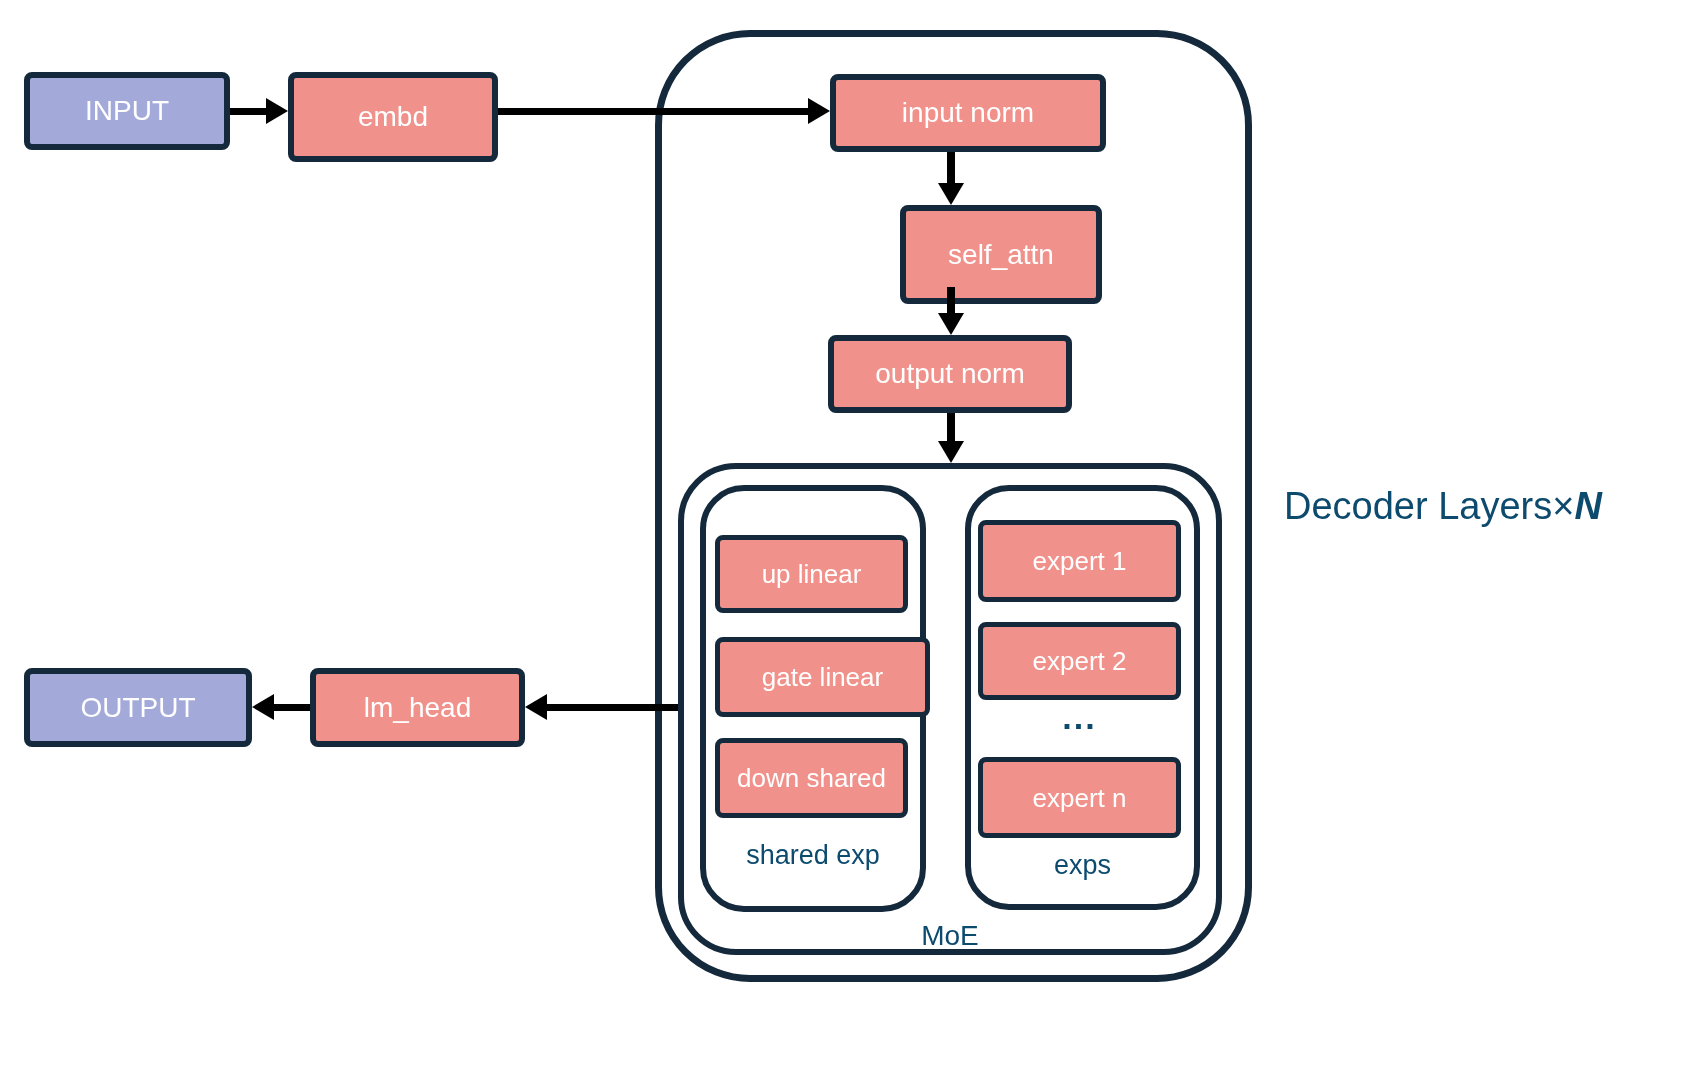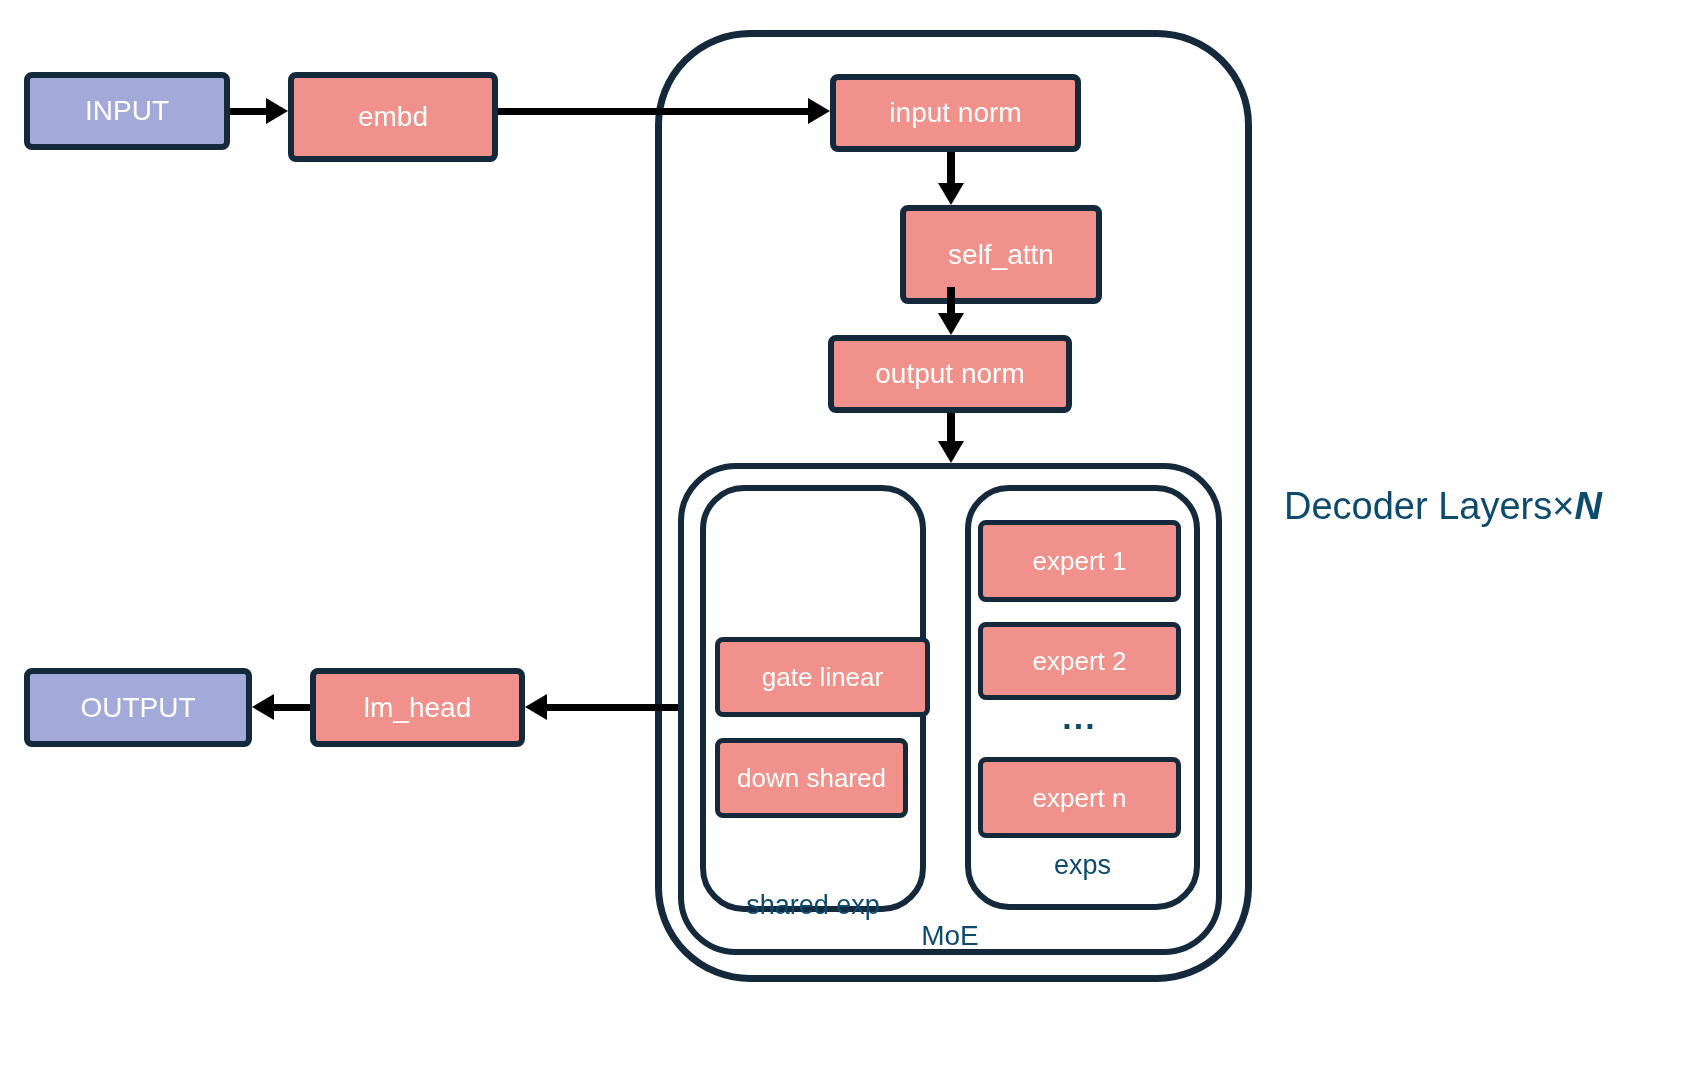--- a/index.html
+++ b/index.html
@@ -32,21 +32,21 @@
     font-size:28px;
     line-height:1;
     z-index:5;
   }
   .salmon{background:#F0928B;}
   .purple{background:#A3AAD9;}
   .small{border-width:5px;font-size:26px;}
   
   #node-input      {left:24px;  top:72px;  width:206px; height:78px;}
   #node-embd       {left:288px; top:72px;  width:210px; height:90px;}
-  #node-input-norm {left:830px; top:74px;  width:251px; height:78px;}
+  #node-input-norm {left:830px; top:74px;  width:276px; height:78px;}
   #node-self-attn  {left:900px; top:205px; width:202px; height:99px;}
   #node-output-norm{left:828px; top:335px; width:244px; height:78px;}
   
   #node-up-linear  {left:715px; top:535px; width:193px; height:78px;}
   #node-gate-linear{left:715px; top:637px; width:215px; height:80px;}
   #node-down-linear{left:715px; top:738px; width:193px; height:80px;}
   
   #node-expert-1   {left:978px; top:520px; width:203px; height:82px;}
   #node-expert-2   {left:978px; top:622px; width:203px; height:78px;}
   #node-expert-n   {left:978px; top:757px; width:203px; height:81px;}
@@ -55,21 +55,21 @@
   #node-lm-head    {left:310px; top:668px; width:215px; height:79px;}
   
   .plainlabel{
     position:absolute;
     color:#0c4a6e;
     font-size:27px;
     line-height:1;
     z-index:6;
     white-space:nowrap;
   }
-  #label-shared-exp{left:700px;top:892px;width:226px;text-align:center;}
+  #label-shared-exp{left:700px;top:842px;width:226px;text-align:center;}
   #label-exps{left:965px;top:852px;width:235px;text-align:center;}
   #label-moe{left:678px;top:922px;width:544px;text-align:center;font-size:28px;}
   #label-ellipsis{left:978px;top:700px;width:203px;text-align:center;font-size:34px;font-weight:bold;letter-spacing:2px;}
   #label-decoder-layers{left:1284px;top:487px;font-size:38px;}
   #label-decoder-layers .mult-n{font-style:italic;font-weight:bold;}
   
   .shaft{position:absolute;background:#000000;z-index:10;}
   .head{position:absolute;width:0;height:0;z-index:10;}
   .head-right{border-top:13px solid transparent;border-bottom:13px solid transparent;border-left:22px solid #000000;}
   .head-left {border-top:13px solid transparent;border-bottom:13px solid transparent;border-right:22px solid #000000;}
@@ -108,20 +108,21 @@
   <div class="container" id="sharedexp-container"></div>
 
   <div class="container" id="exps-container"></div>
 
   <div class="node purple" id="node-input">INPUT</div>
   <div class="node salmon" id="node-embd">embd</div>
   <div class="node salmon" id="node-input-norm">input norm</div>
   <div class="node salmon" id="node-self-attn">self_attn</div>
   <div class="node salmon" id="node-output-norm">output norm</div>
 
+  <div class="node salmon small" id="node-up-linear">up linear</div>
   <div class="node salmon small" id="node-gate-linear">gate linear</div>
   <div class="node salmon small" id="node-down-linear">down shared</div>
 
   <div class="node salmon small" id="node-expert-1">expert 1</div>
   <div class="node salmon small" id="node-expert-2">expert 2</div>
   <div class="node salmon small" id="node-expert-n">expert n</div>
 
   <div class="node purple" id="node-output">OUTPUT</div>
   <div class="node salmon" id="node-lm-head">lm_head</div>
 

